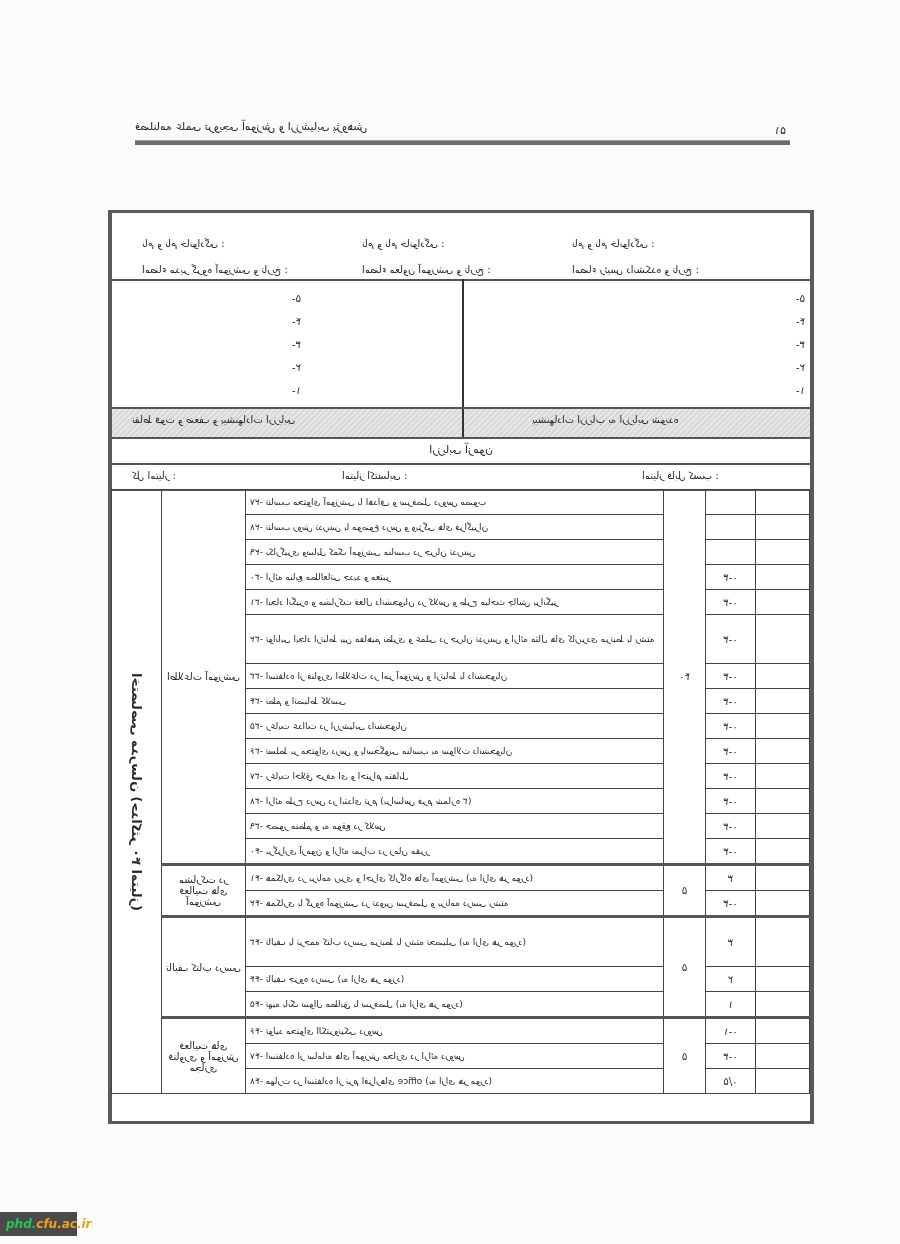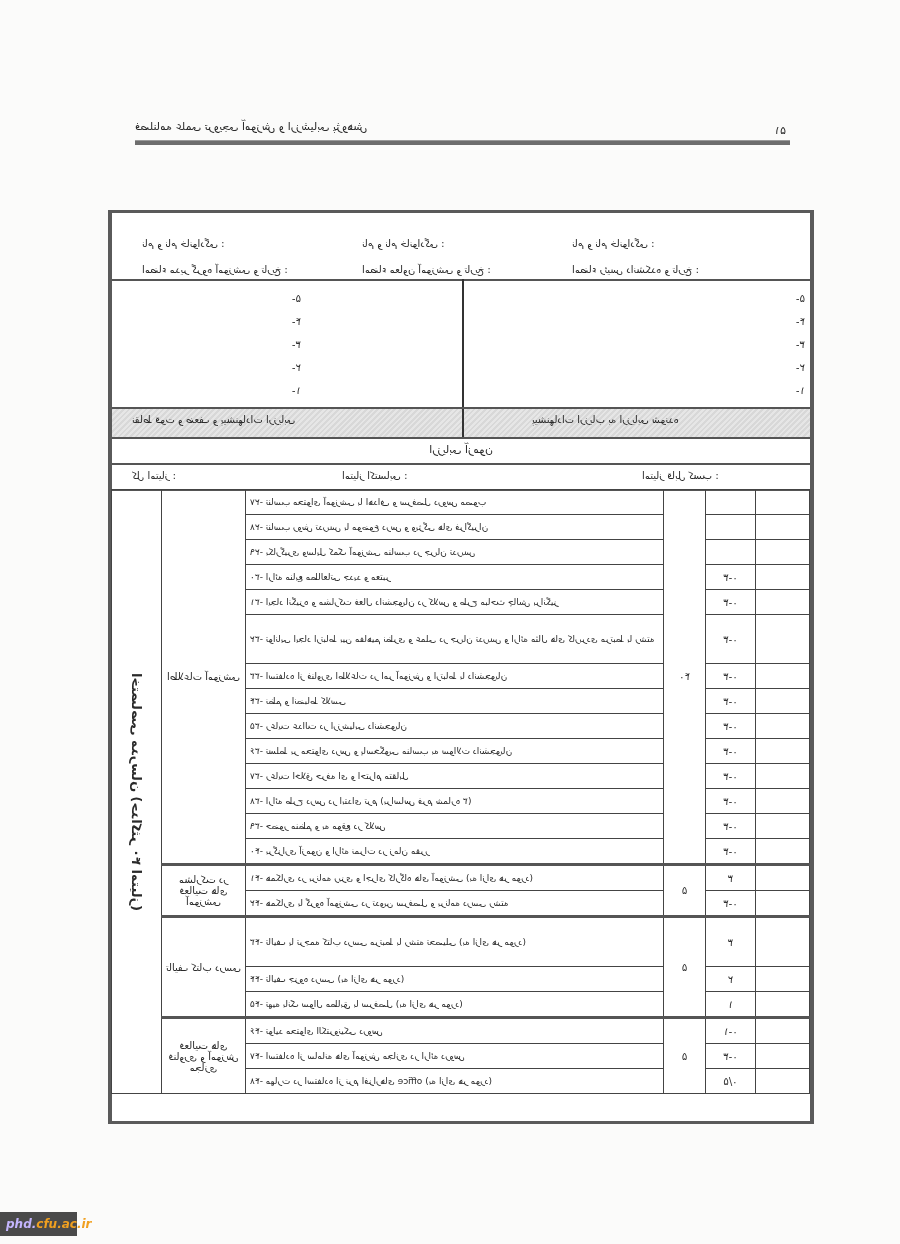--- a/index.html
+++ b/index.html
@@ -38,21 +38,21 @@
 
   table.grid { position:absolute; left:0; top:276px; width:698px; border-collapse:collapse; table-layout:fixed; }
   table.grid td { border:1px solid #444; font-size:9px; padding:0 4px; height:24px; vertical-align:middle; }
   table.grid td.desc { text-align:right; direction:rtl; }
   table.grid td.num { text-align:center; font-size:10px; }
   table.grid tr.sep td { border-top:3px solid #555; }
   .vert { writing-mode:vertical-rl; transform:rotate(180deg); font-size:13px; font-weight:bold; text-align:center; margin:auto; }
 
   .watermark { position:absolute; left:0; bottom:8px; width:77px; height:24px; background:#4a4a4a; font-weight:bold; font-style:italic;
     font-size:12px; line-height:24px; padding-left:6px; box-sizing:border-box; }
-  .watermark .a { color:#c4b5fd; } .watermark .b { color:#f0a020; }
+  .watermark .a { color:#22c55e; } .watermark .b { color:#f0a020; }
 </style>
 </head>
 <body>
 
 <div class="sheet">
 
   <div class="page-header">
     <span class="title m">فصلنامه علمی ترویجی آموزش و ارزشیابی پژوهش</span>
     <span class="pnum m">۵۱</span>
     <div class="rule"></div>

